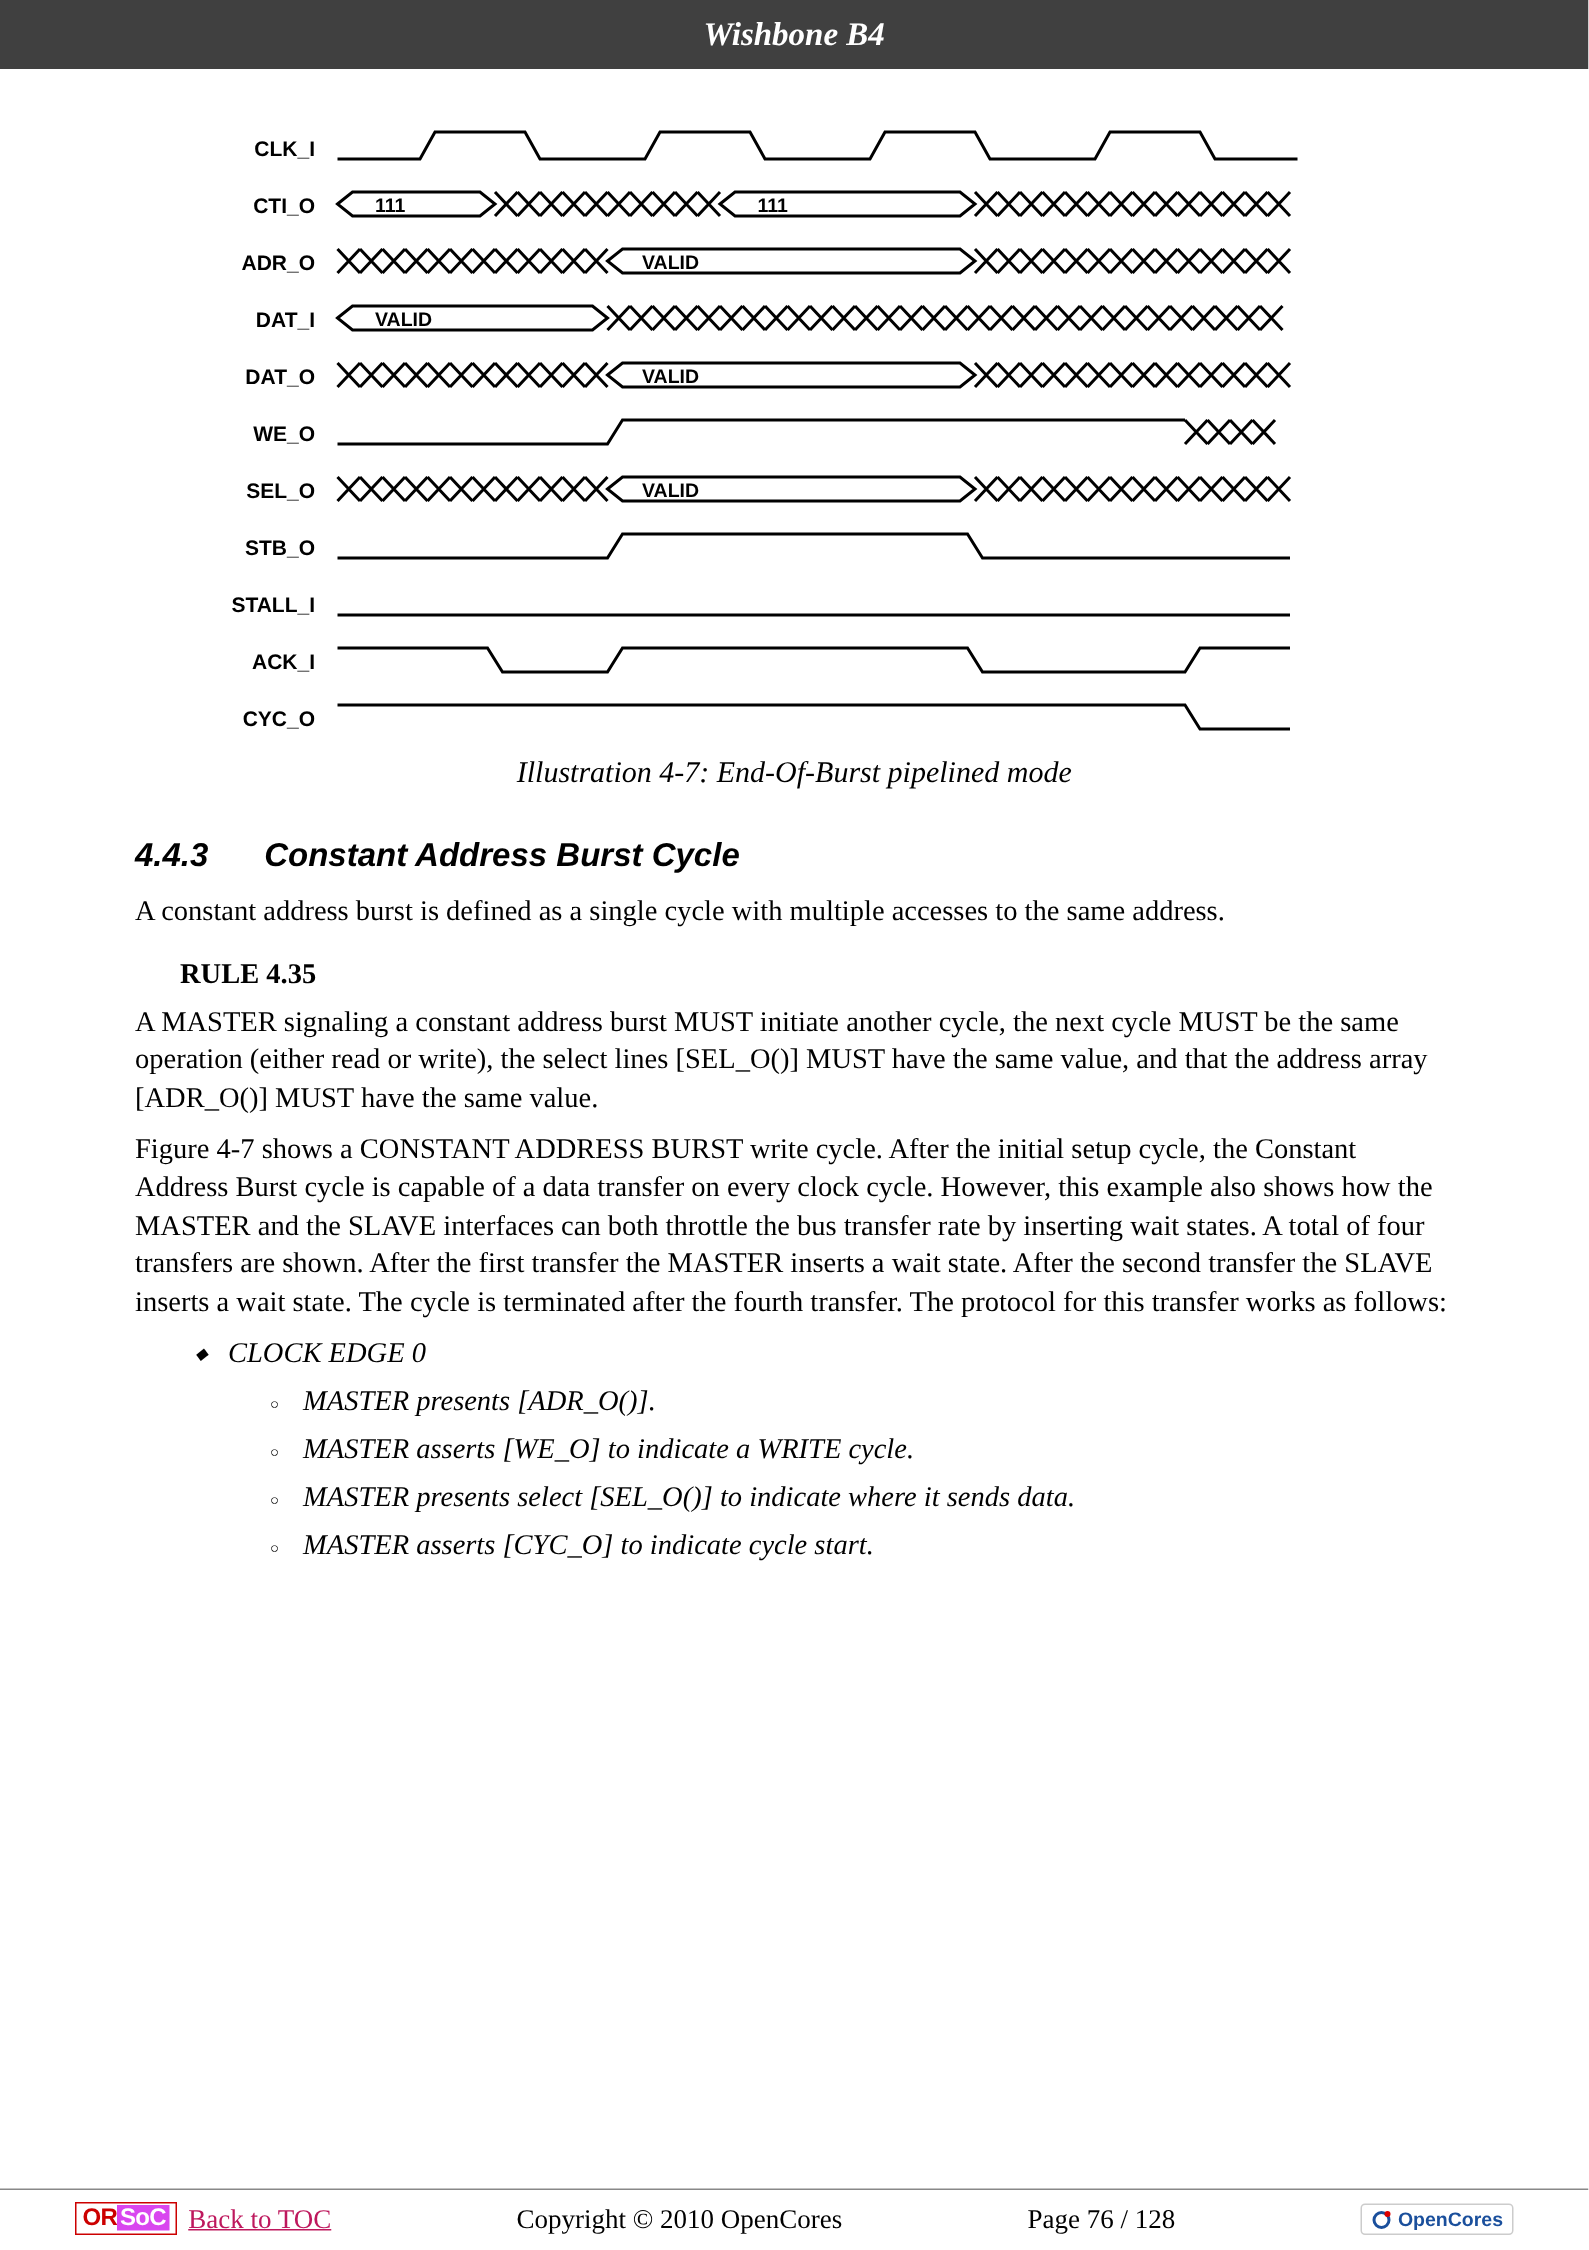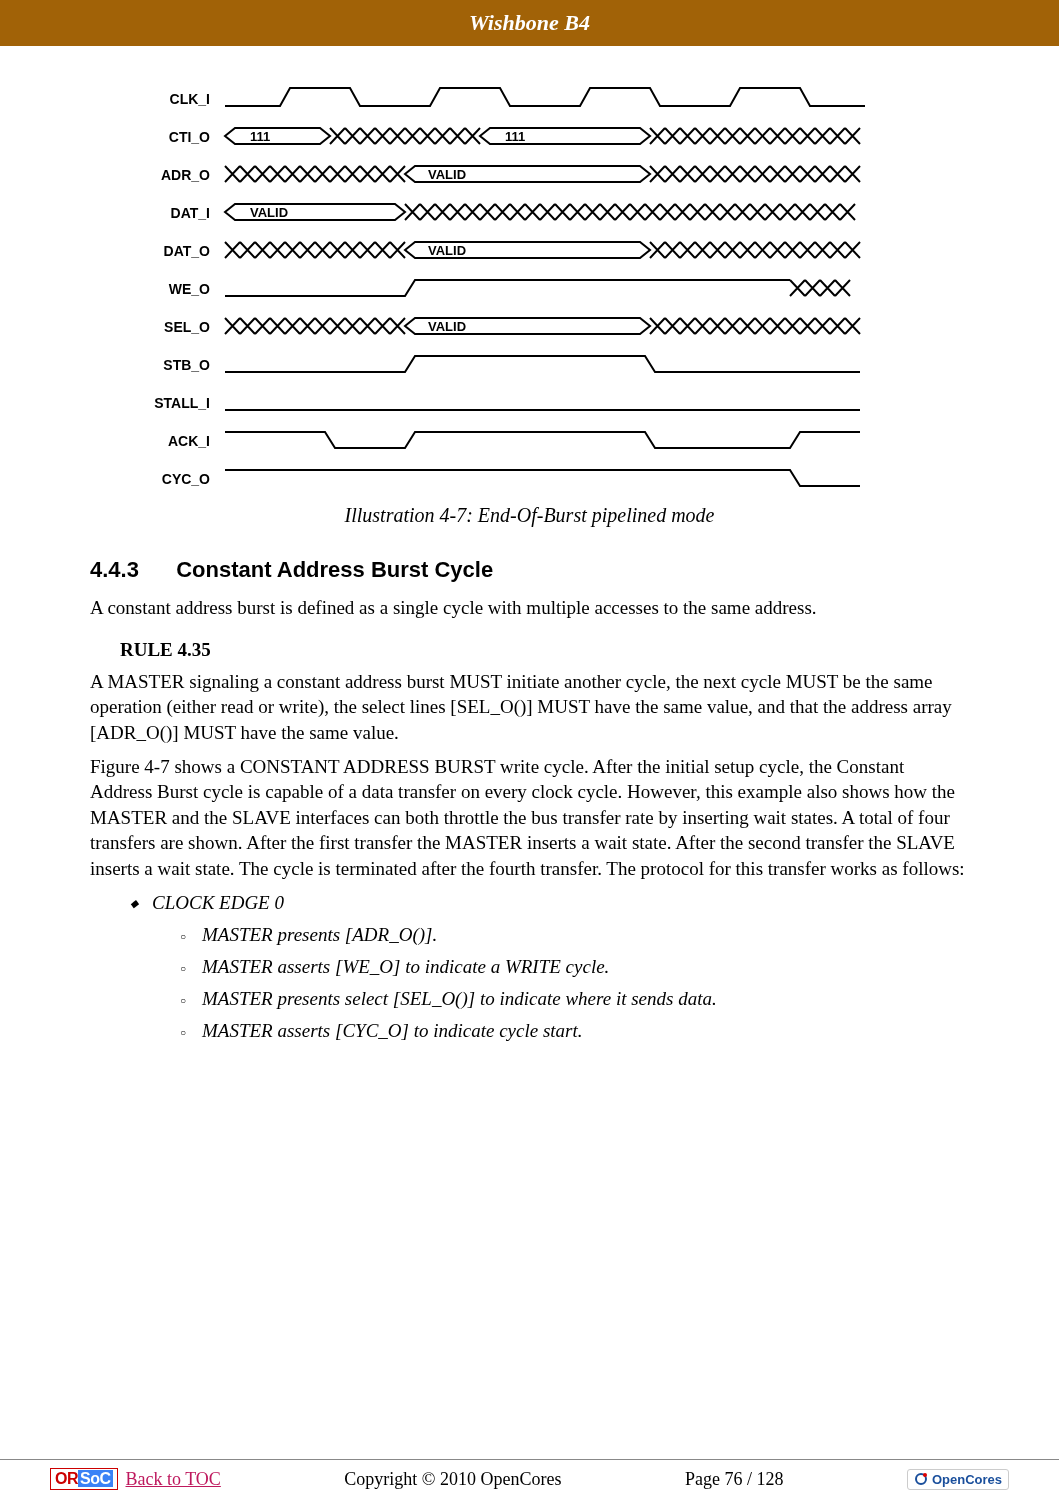--- a/index.html
+++ b/index.html
@@ -6,21 +6,21 @@
   body {
     font-family: Georgia, 'Times New Roman', serif;
     font-size: 19px;
     color: #000;
     background: #fff;
     width: 1059px;
     min-height: 1500px;
     position: relative;
   }
   .header {
-    background: #a16207;
+    background: #404040;
     color: #fff;
     text-align: center;
     padding: 10px 0;
     font-style: italic;
     font-weight: bold;
     font-size: 22px;
   }
   .content {
     padding: 20px 90px 60px 90px;
   }
@@ -31,20 +31,21 @@
   .diagram svg { display: block; }
   .caption {
     text-align: center;
     font-style: italic;
     font-size: 20px;
     margin: 8px 0 30px 0;
   }
   .section-heading {
     font-family: Verdana, Geneva, sans-serif;
     font-weight: bold;
+    font-style: italic;
     font-size: 22px;
     margin: 30px 0 12px 0;
   }
   .section-heading .num { display:inline-block; width: 80px; }
   p.body { margin: 8px 0; line-height: 1.35; }
   .subhead {
     font-weight: bold;
     margin: 18px 0 8px 30px;
     font-size: 19px;
   }
@@ -67,22 +68,22 @@
   .footer a { color: #be185d; text-decoration: underline; }
   .orsoc-logo {
     border: 1px solid #c00;
     padding: 1px 4px;
     font-family: Arial, sans-serif;
     font-weight: bold;
     font-size: 16px;
     letter-spacing: -0.5px;
   }
   .orsoc-logo .or { color: #c00; }
-  .orsoc-logo .soc { background: #3b82f6; color: #fff; padding: 0 2px; }
-  .oc-logo { display:flex; align-items:center; gap:4px; font-family: Arial,sans-serif; font-weight:bold; font-size:13px; color:#1a4f9c; border:1px solid #ccc; padding:2px 6px; border-radius:3px; }
+  .orsoc-logo .soc { background: #d946ef; color: #fff; padding: 0 2px; }
+  .oc-logo { display:flex; align-items:flex-end; gap:4px; font-family: Arial,sans-serif; font-weight:bold; font-size:13px; color:#1a4f9c; border:1px solid #ccc; padding:2px 6px; border-radius:3px; }
   .signal-label { font-family: Arial, sans-serif; font-weight: bold; font-size: 14px; }
   .val-label { font-family: Arial, sans-serif; font-weight: bold; font-size: 13px; }
 </style>
 </head>
 <body>
 
 <div class="header">
   <span>Wishbone B4</span>
 </div>
 

